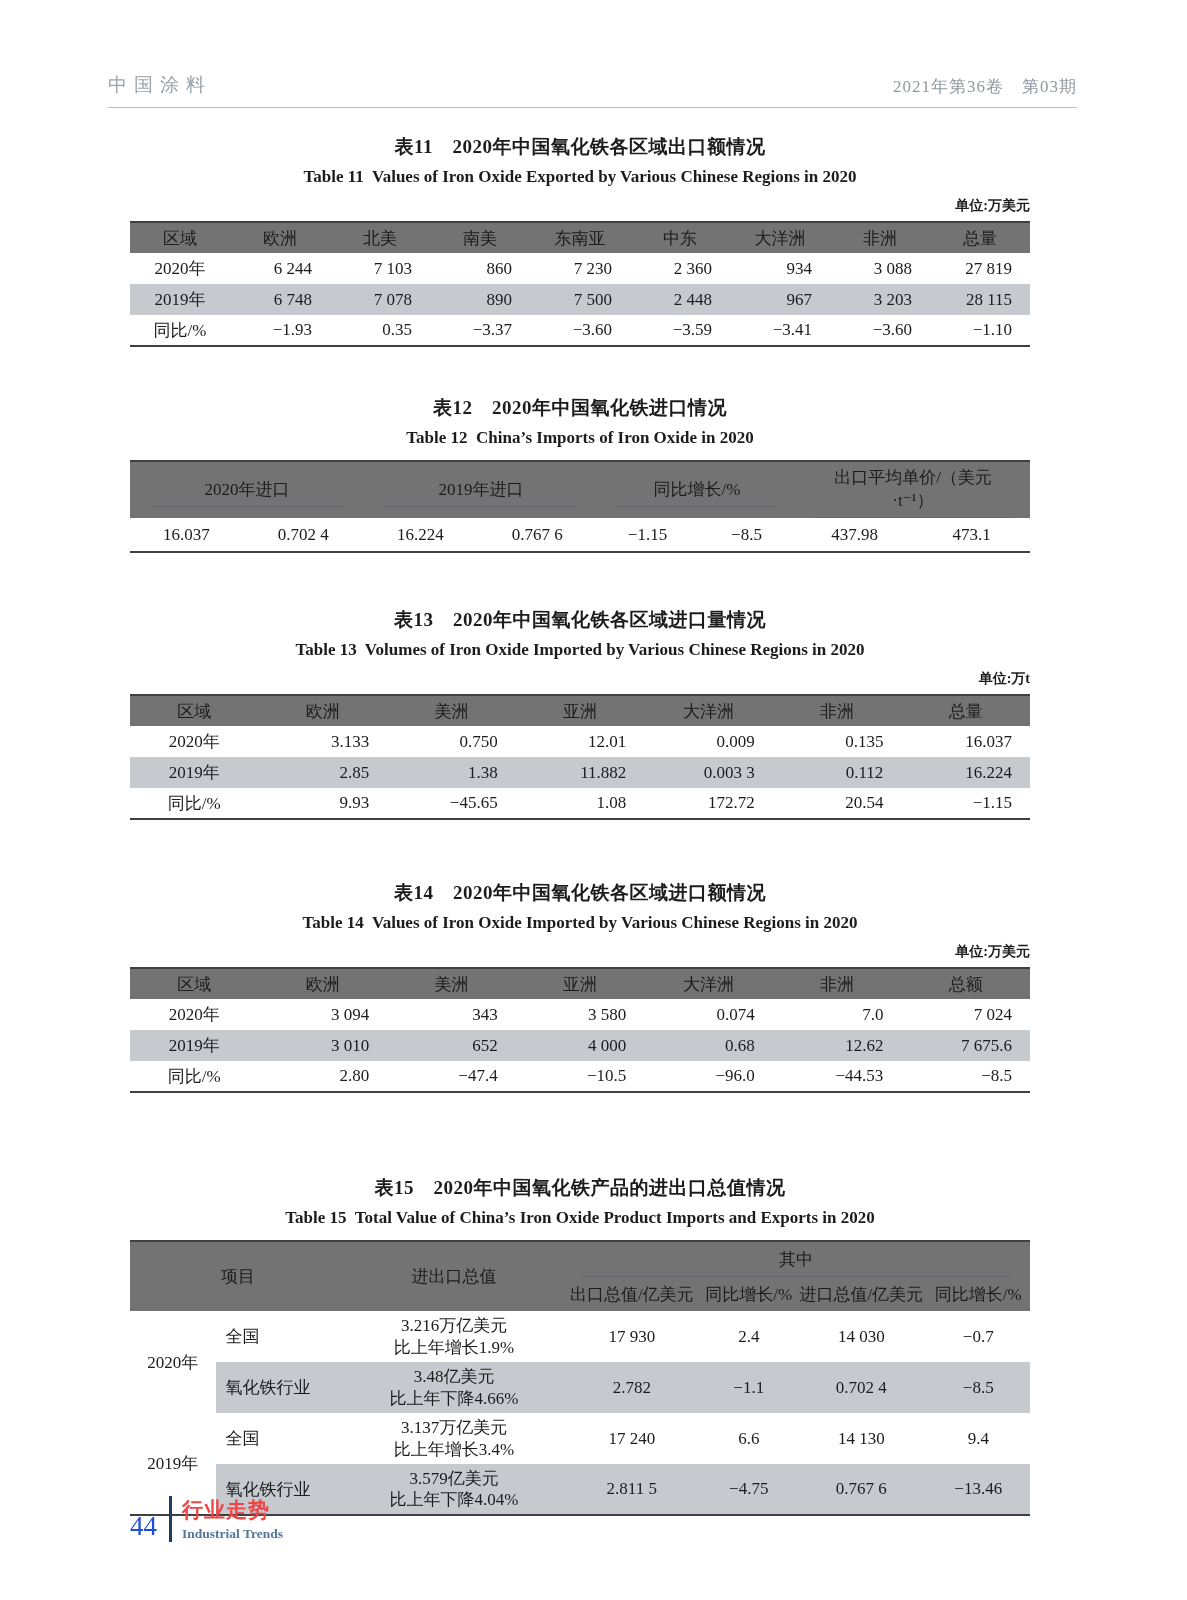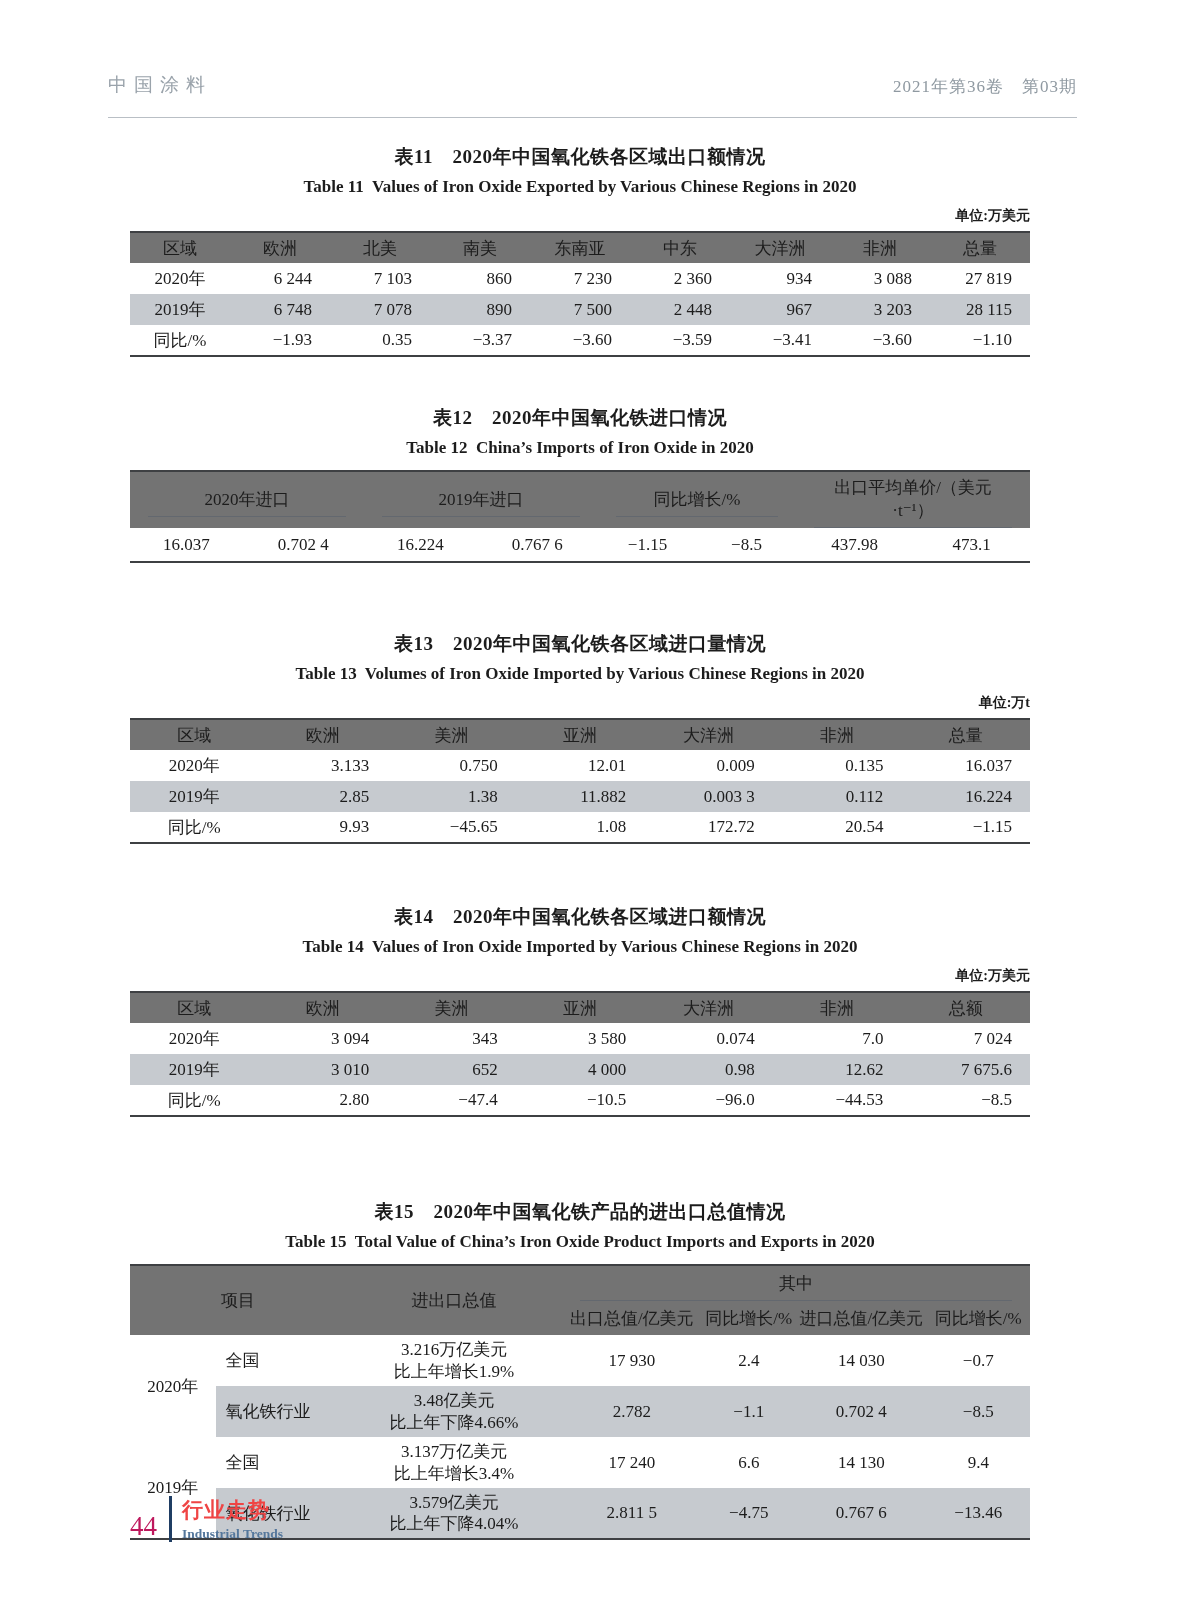--- a/index.html
+++ b/index.html
@@ -4,21 +4,21 @@
 <style>
   html,body{margin:0;padding:0;}
   body{
     width:1187px;height:1600px;background:#ffffff;overflow:hidden;position:relative;
     font-family:"Liberation Serif","DejaVu Serif",serif;color:#1c1c1c;
   }
   .page{padding:0 110px 0 108px;}
 
   
   .running-head{
-    padding-top:72px;padding-bottom:19px;border-bottom:1px solid #b9bfc5;
+    padding-top:72px;padding-bottom:9px;border-bottom:1px solid #b9bfc5;
     display:flex;justify-content:space-between;align-items:flex-end;
   }
   .journal-name{color:#9aa3ab;font-size:19px;letter-spacing:7px;}
   .issue-info{color:#8f99a1;font-size:17px;letter-spacing:1px;}
 
   
   .table-block{margin-left:22px;width:900px;}
   .title-zh{font-weight:700;font-size:19px;text-align:center;letter-spacing:.5px;}
   .title-en{font-weight:700;font-size:17px;text-align:center;margin-top:7px;white-space:pre-wrap;}
   .unit-label{font-weight:700;font-size:14px;text-align:right;margin:10px 0 6px;}
@@ -40,27 +40,27 @@
 
   .t15 thead tr:nth-child(1){height:37px;}
   .t15 thead tr:nth-child(2){height:33px;}
   .t15 tbody tr{height:51px;}
   .t15 tbody td.shaded{background:#c6cacf;}
   .t15 td .line{line-height:1.25;}
   .t15 td.entity-cell{text-align:left;padding-left:10px;}
 
   .mt-t11{margin-top:26px;}
   .mt-t12{margin-top:48px;}
-  .mt-t13{margin-top:68px;}
+  .mt-t13{margin-top:54px;}
   .mt-t14{margin-top:60px;}
   .mt-t15{margin-top:82px;}
 
   
   .footer{position:absolute;left:130px;top:1496px;display:flex;align-items:stretch;}
-  .page-num{color:#be185d;font-size:27px;align-self:flex-end;margin-right:12px;line-height:1.1;}
+  .page-num{color:#1d4ed8;font-size:27px;align-self:flex-end;margin-right:12px;line-height:1.1;}
   .footer-bar{width:3px;background:#1f3d63;margin-right:10px;}
   .sec-zh{color:#ef4444;font-weight:700;font-size:21px;letter-spacing:1px;}
   .sec-en{color:#54779c;font-size:13.5px;font-weight:700;margin-top:2px;}
 </style>
 </head>
 <body>
 
 <div class="page">
 
   <div class="running-head">
@@ -241,21 +241,21 @@
             <td>3 580</td>
             <td>0.074</td>
             <td>7.0</td>
             <td>7 024</td>
           </tr>
           <tr>
             <td>2019年</td>
             <td>3 010</td>
             <td>652</td>
             <td>4 000</td>
-            <td>0.98</td>
+            <td>0.68</td>
             <td>12.62</td>
             <td>7 675.6</td>
           </tr>
           <tr>
             <td>同比/%</td>
             <td>2.80</td>
             <td>−47.4</td>
             <td>−10.5</td>
             <td>−96.0</td>
             <td>−44.53</td>

